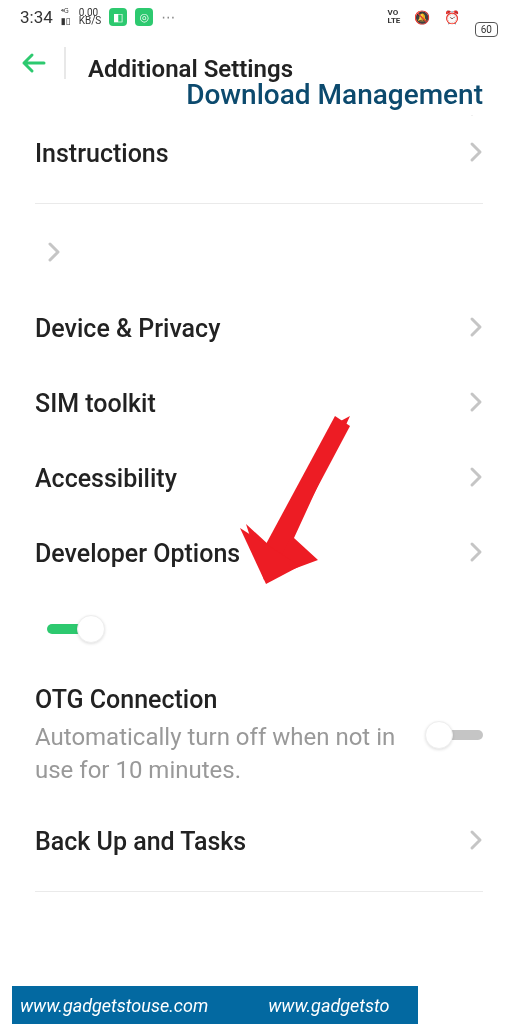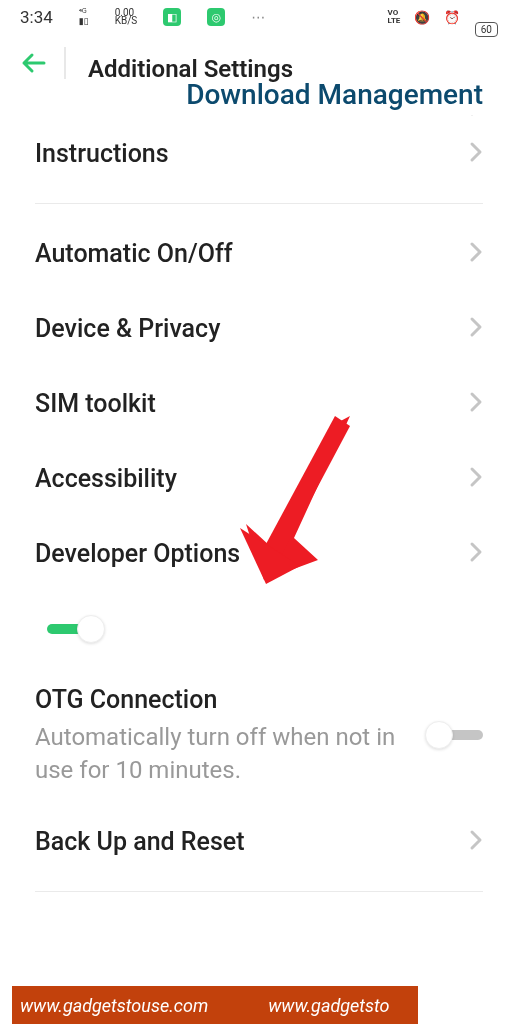--- a/index.html
+++ b/index.html
@@ -13,21 +13,21 @@
     }
     .status-bar {
       height: 34px;
       display: flex;
       justify-content: space-between;
       align-items: center;
       padding: 0 20px;
       font-size: 13px;
       color: #333;
     }
-    .status-left { display: flex; align-items: center; gap: 26px; }
+    .status-left { display: flex; align-items: center; gap: 8px; }
     .status-time { font-size: 17px; font-weight: 400; }
     .status-signal { font-size: 9px; line-height: 9px; }
     .status-kbs { font-size: 10px; line-height: 8px; }
     .status-badge {
       width: 18px; height: 18px;
       background: #2dc96f;
       border-radius: 4px;
       display: inline-flex;
       align-items: center;
       justify-content: center;
@@ -146,21 +146,21 @@
       top: 416px;
       left: 240px;
       pointer-events: none;
     }
     .watermark-bar {
       position: absolute;
       bottom: 0;
       left: 12px;
       right: 100px;
       height: 38px;
-      background: #c2410c;
+      background: #0369a1;
       display: flex;
       align-items: center;
       padding: 0 8px;
       color: #fff;
       font-size: 18px;
       font-style: italic;
       white-space: nowrap;
       overflow: hidden;
     }
     .watermark-bar span:nth-child(2) { margin-left: 60px; }
@@ -209,21 +209,20 @@
     <span class="chevron">
       <svg width="14" height="24" viewBox="0 0 14 24">
           <path d="M3 4 L11 12 L3 20" stroke="#c5c5c5" stroke-width="3" fill="none" stroke-linecap="round" stroke-linejoin="round"></path>
         </svg>
     </span>
   </div>
 
   <div class="divider"></div>
 
   <div class="setting-item">
-    <span class="setting-label">Automatic On/Off</span>
     <span class="chevron">
       <svg width="14" height="24" viewBox="0 0 14 24">
           <path d="M3 4 L11 12 L3 20" stroke="#c5c5c5" stroke-width="3" fill="none" stroke-linecap="round" stroke-linejoin="round"></path>
         </svg>
     </span>
   </div>
 
   <div class="setting-item">
     <span class="setting-label">Device &amp; Privacy</span>
     <span class="chevron">
@@ -272,21 +271,21 @@
       <div class="setting-label">OTG Connection</div>
       <div class="setting-sub">Automatically turn off when not in use for 10 minutes.</div>
     </div>
     <div class="toggle toggle-off">
       <div class="toggle-track"></div>
       <div class="toggle-thumb"></div>
     </div>
   </div>
 
   <div class="setting-item">
-    <span class="setting-label">Back Up and Reset</span>
+    <span class="setting-label">Back Up and Tasks</span>
     <span class="chevron">
       <svg width="14" height="24" viewBox="0 0 14 24">
           <path d="M3 4 L11 12 L3 20" stroke="#c5c5c5" stroke-width="3" fill="none" stroke-linecap="round" stroke-linejoin="round"></path>
         </svg>
     </span>
   </div>
 
   <div class="divider"></div>
 </div>
 

